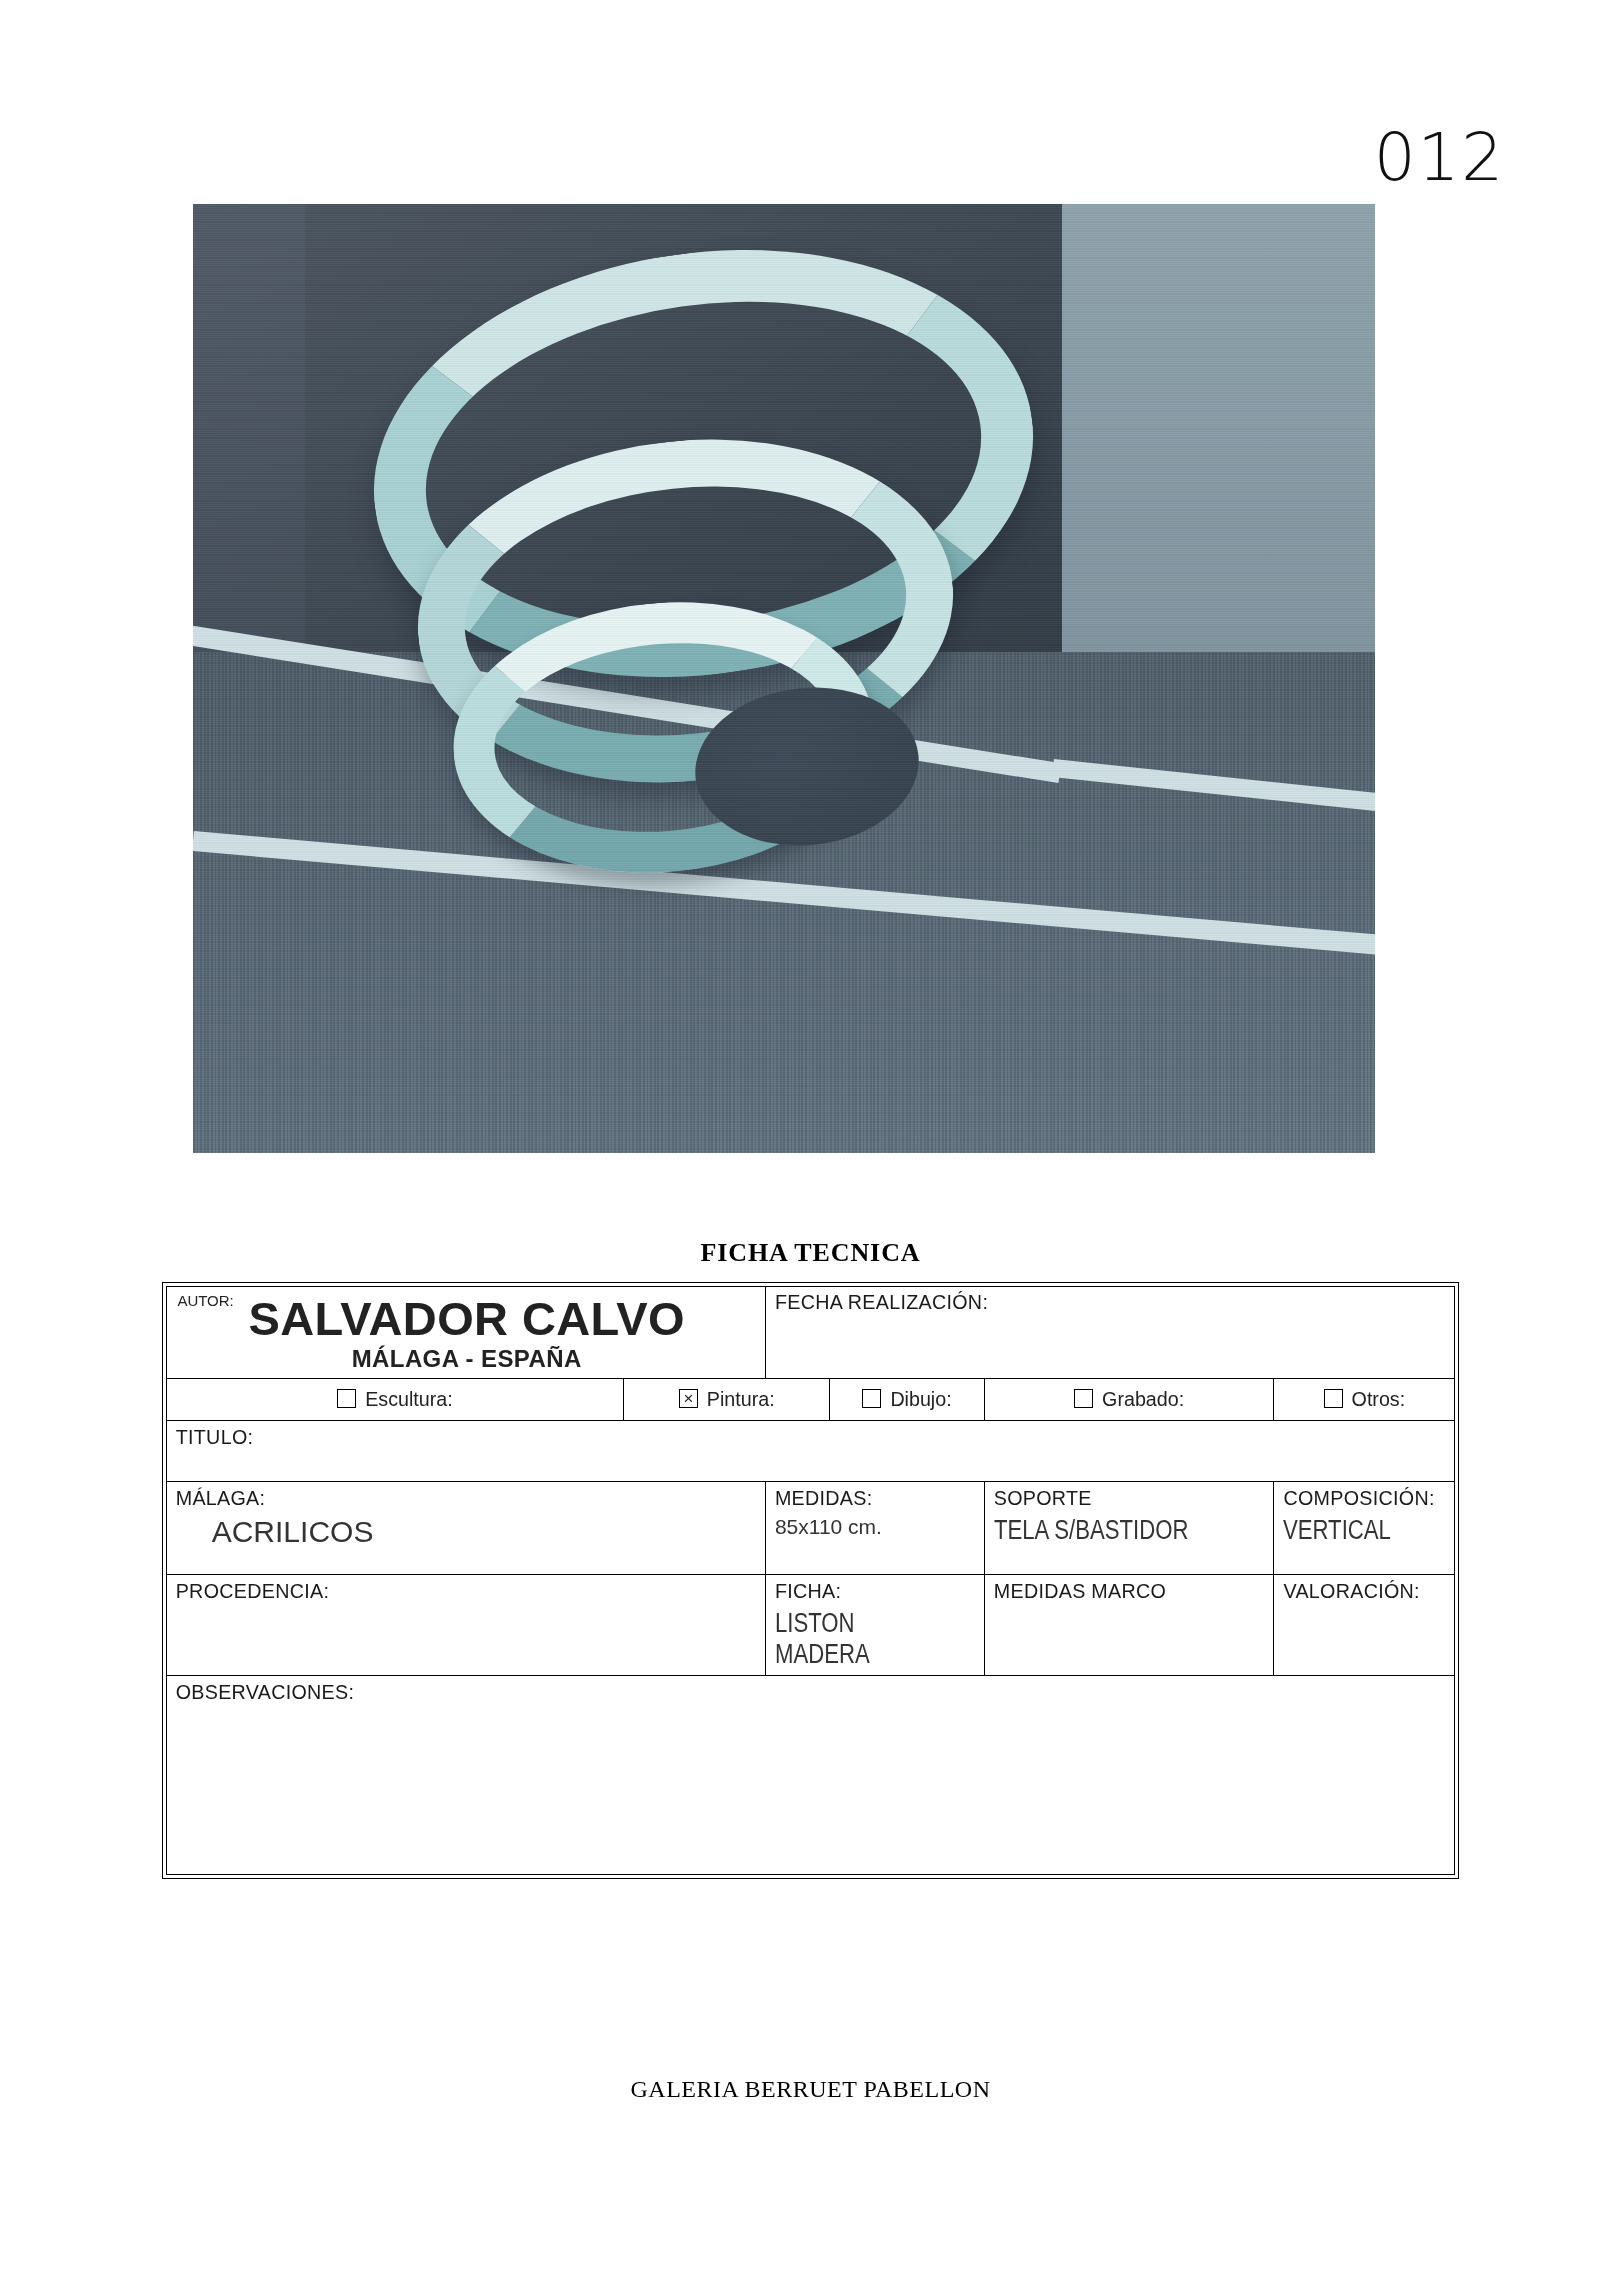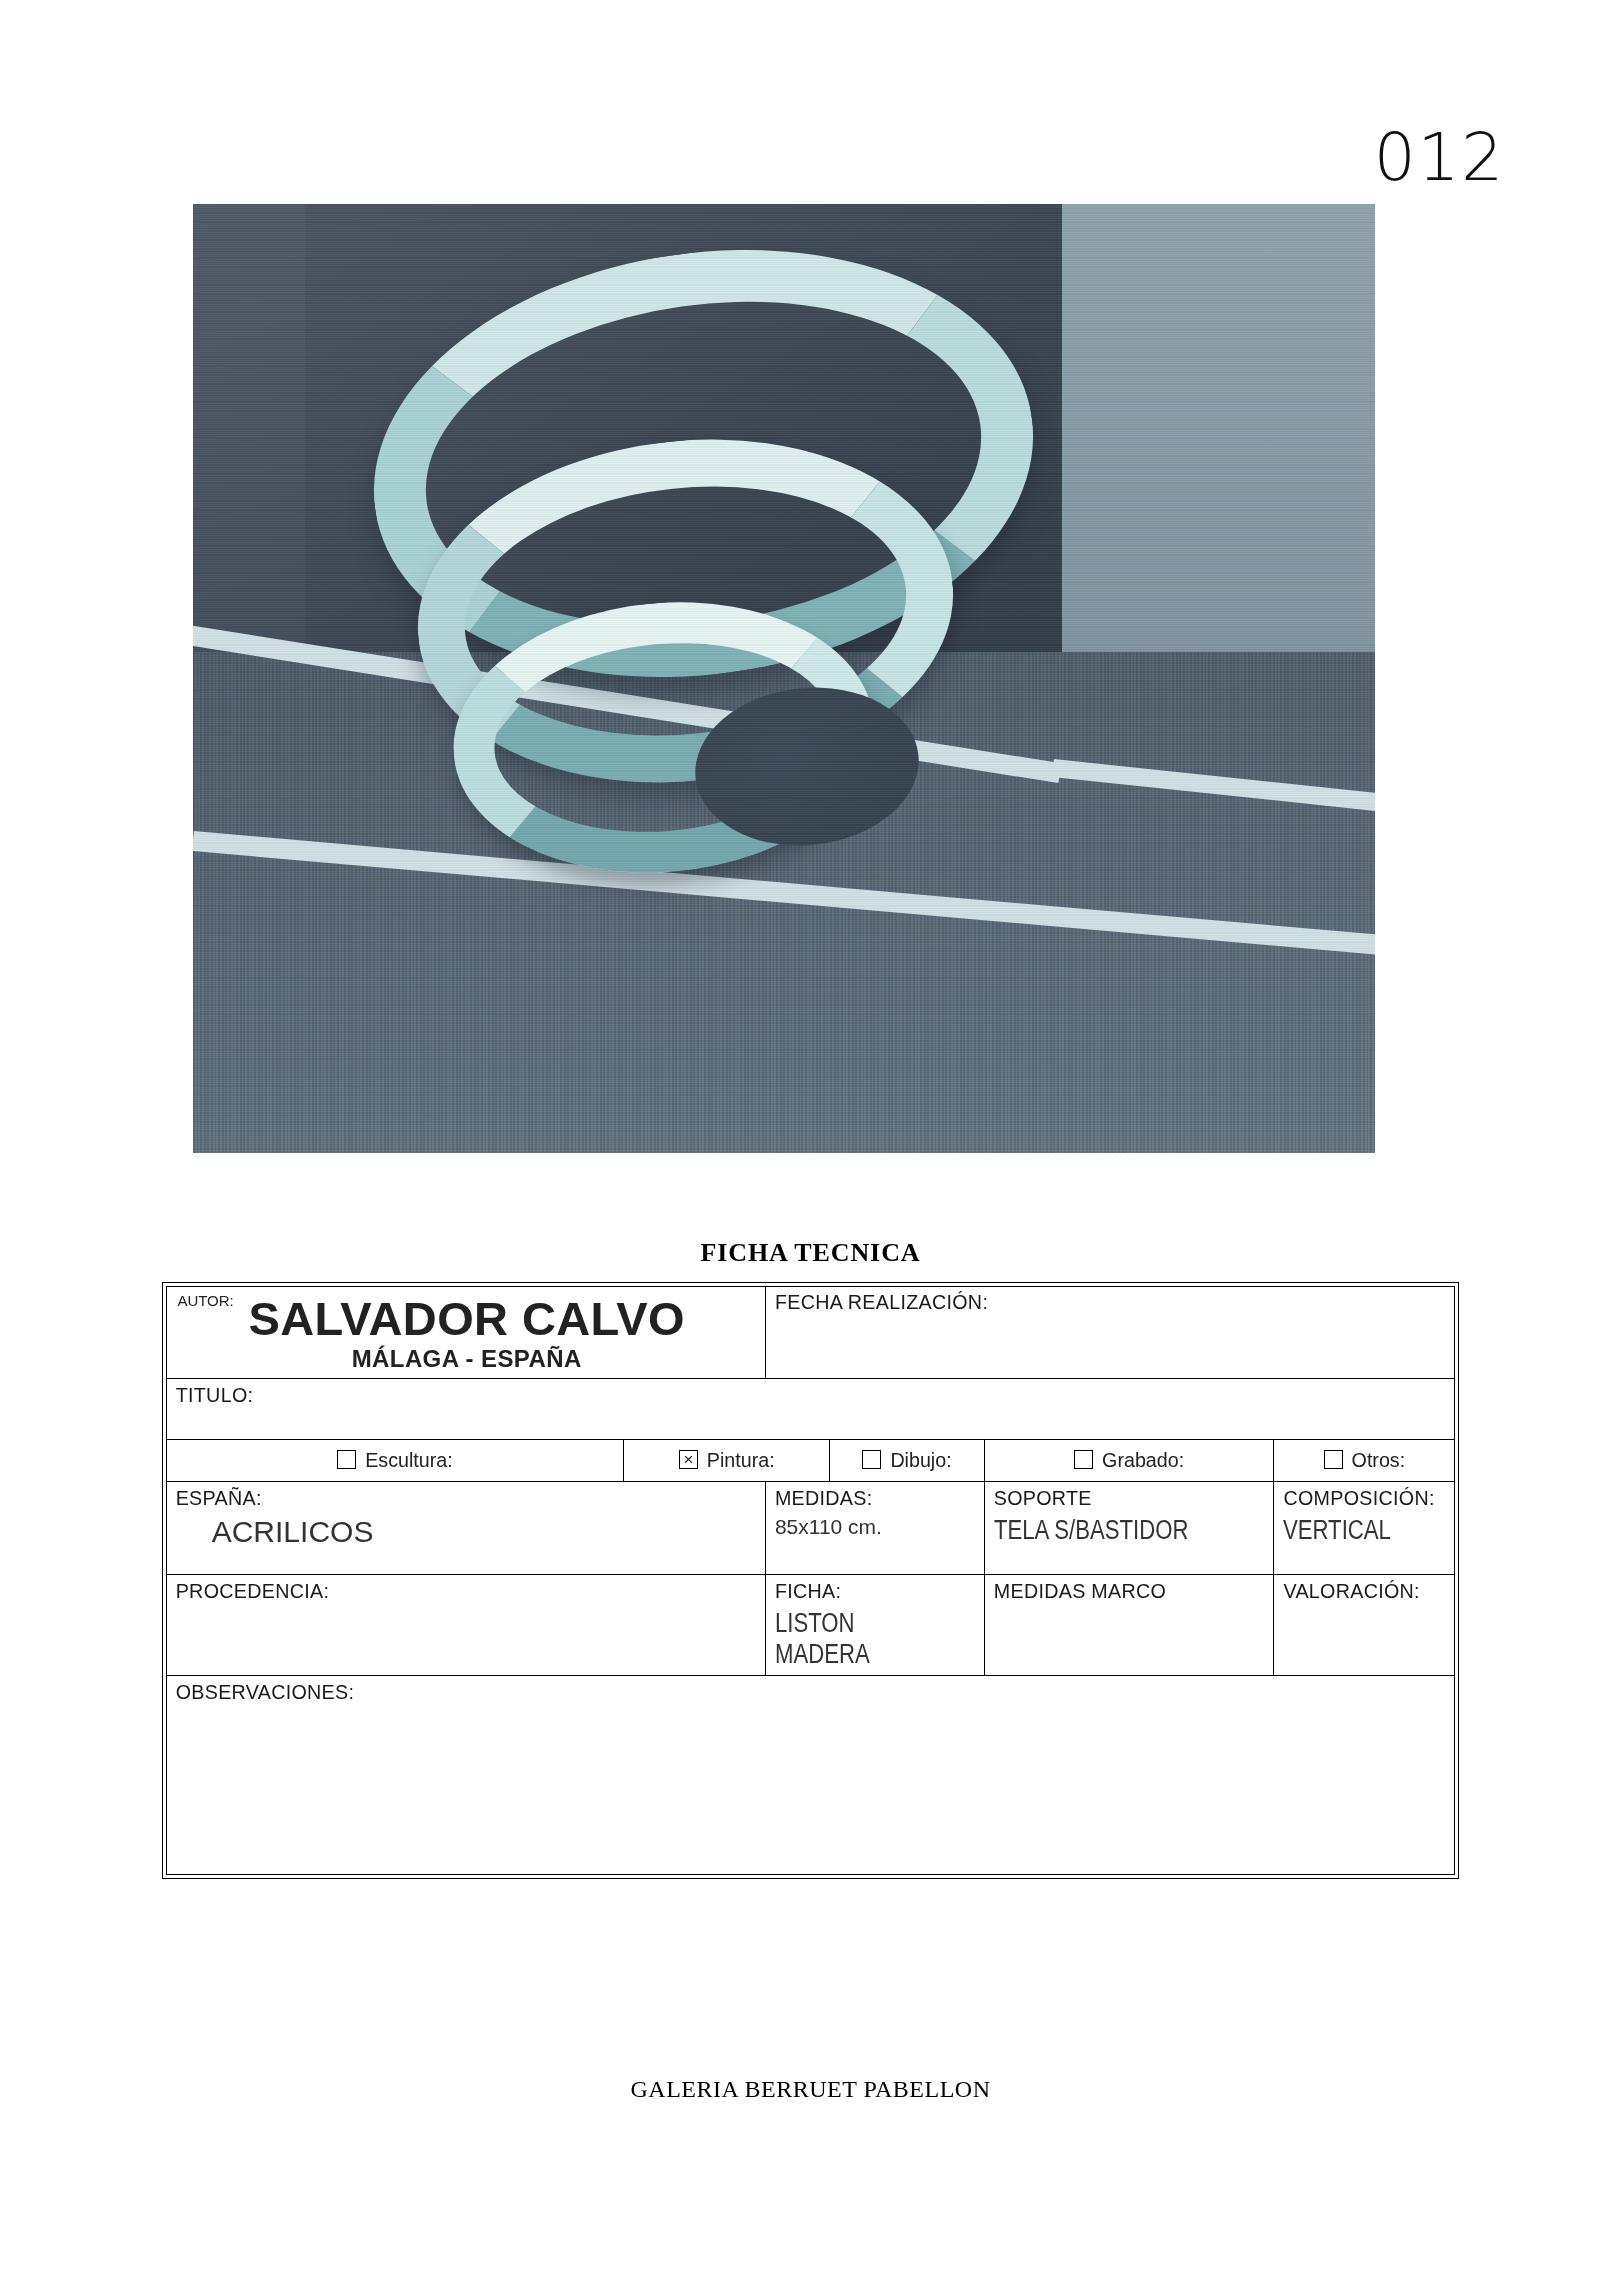--- a/index.html
+++ b/index.html
@@ -338,47 +338,47 @@
             <span class="author-name">SALVADOR CALVO</span>
             <span class="author-city">MÁLAGA - ESPAÑA</span>
           </td>
           <td colspan="5" style="border-right:none;border-top:none;">
             <span class="lbl">FECHA REALIZACIÓN:</span>
             <span class="val-plain"></span>
           </td>
         </tr>
 
         <tr>
+          <td colspan="2" class="type-cell" style="border-left:none;">
+            <span class="chk"></span><span>Escultura:</span>
+          </td>
+          <td colspan="2" class="type-cell">
+            <span class="chk checked"></span><span>Pintura:</span>
+          </td>
+          <td class="type-cell">
+            <span class="chk"></span><span>Dibujo:</span>
+          </td>
+          <td colspan="2" class="type-cell">
+            <span class="chk"></span><span>Grabado:</span>
+          </td>
+          <td class="type-cell" style="border-right:none;">
+            <span class="chk"></span><span>Otros:</span>
+          </td>
+        </tr>
+
+        <tr>
           <td colspan="8" style="border-left:none;border-right:none;height:50px;">
             <span class="lbl">TITULO:</span>
             <span class="val-plain"></span>
           </td>
         </tr>
 
         <tr>
-          <td colspan="2" class="type-cell" style="border-left:none;">
-            <span class="chk"></span><span>Escultura:</span>
-          </td>
-          <td colspan="2" class="type-cell">
-            <span class="chk checked"></span><span>Pintura:</span>
-          </td>
-          <td class="type-cell">
-            <span class="chk"></span><span>Dibujo:</span>
-          </td>
-          <td colspan="2" class="type-cell">
-            <span class="chk"></span><span>Grabado:</span>
-          </td>
-          <td class="type-cell" style="border-right:none;">
-            <span class="chk"></span><span>Otros:</span>
-          </td>
-        </tr>
-
-        <tr>
           <td colspan="3" style="border-left:none;height:82px;">
-            <span class="lbl">ESPAÑA:</span>
+            <span class="lbl">MÁLAGA:</span>
             <span class="val">ACRILICOS</span>
           </td>
           <td colspan="2">
             <span class="lbl">MEDIDAS:</span>
             <span class="val-plain">85x110 cm.</span>
           </td>
           <td colspan="2">
             <span class="lbl">SOPORTE</span>
             <span class="val-sm">TELA S/BASTIDOR</span>
           </td>

